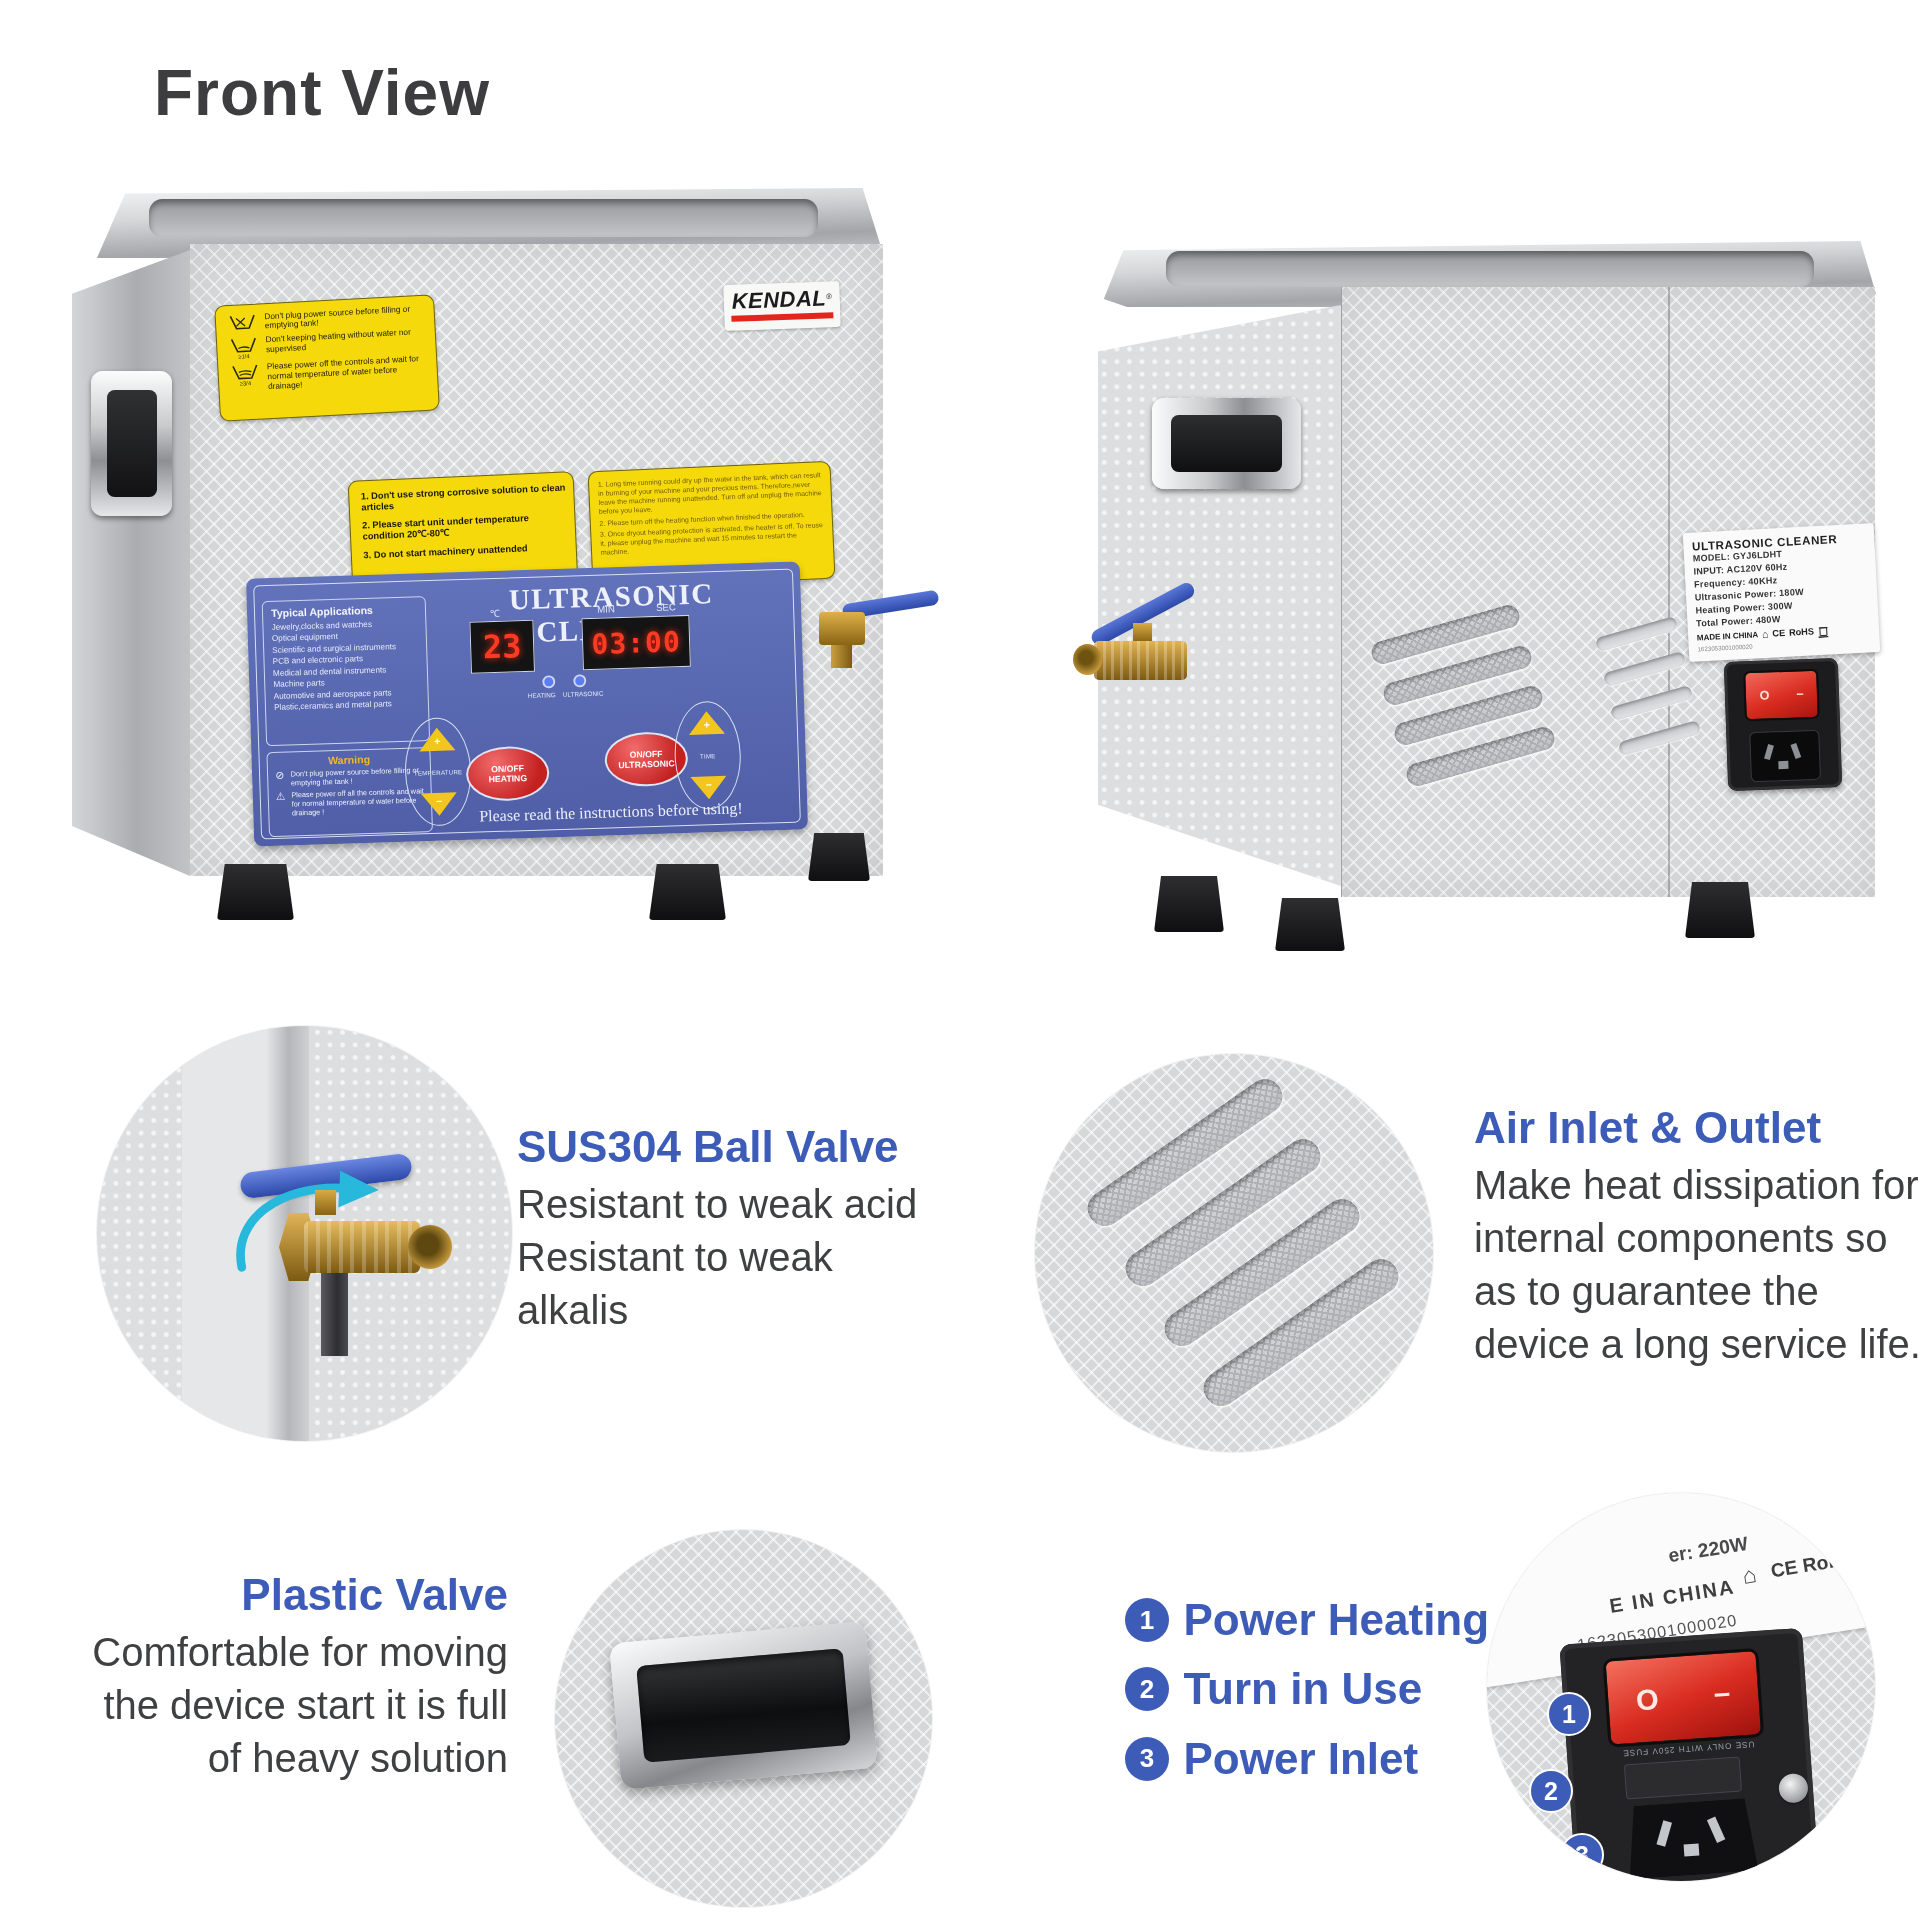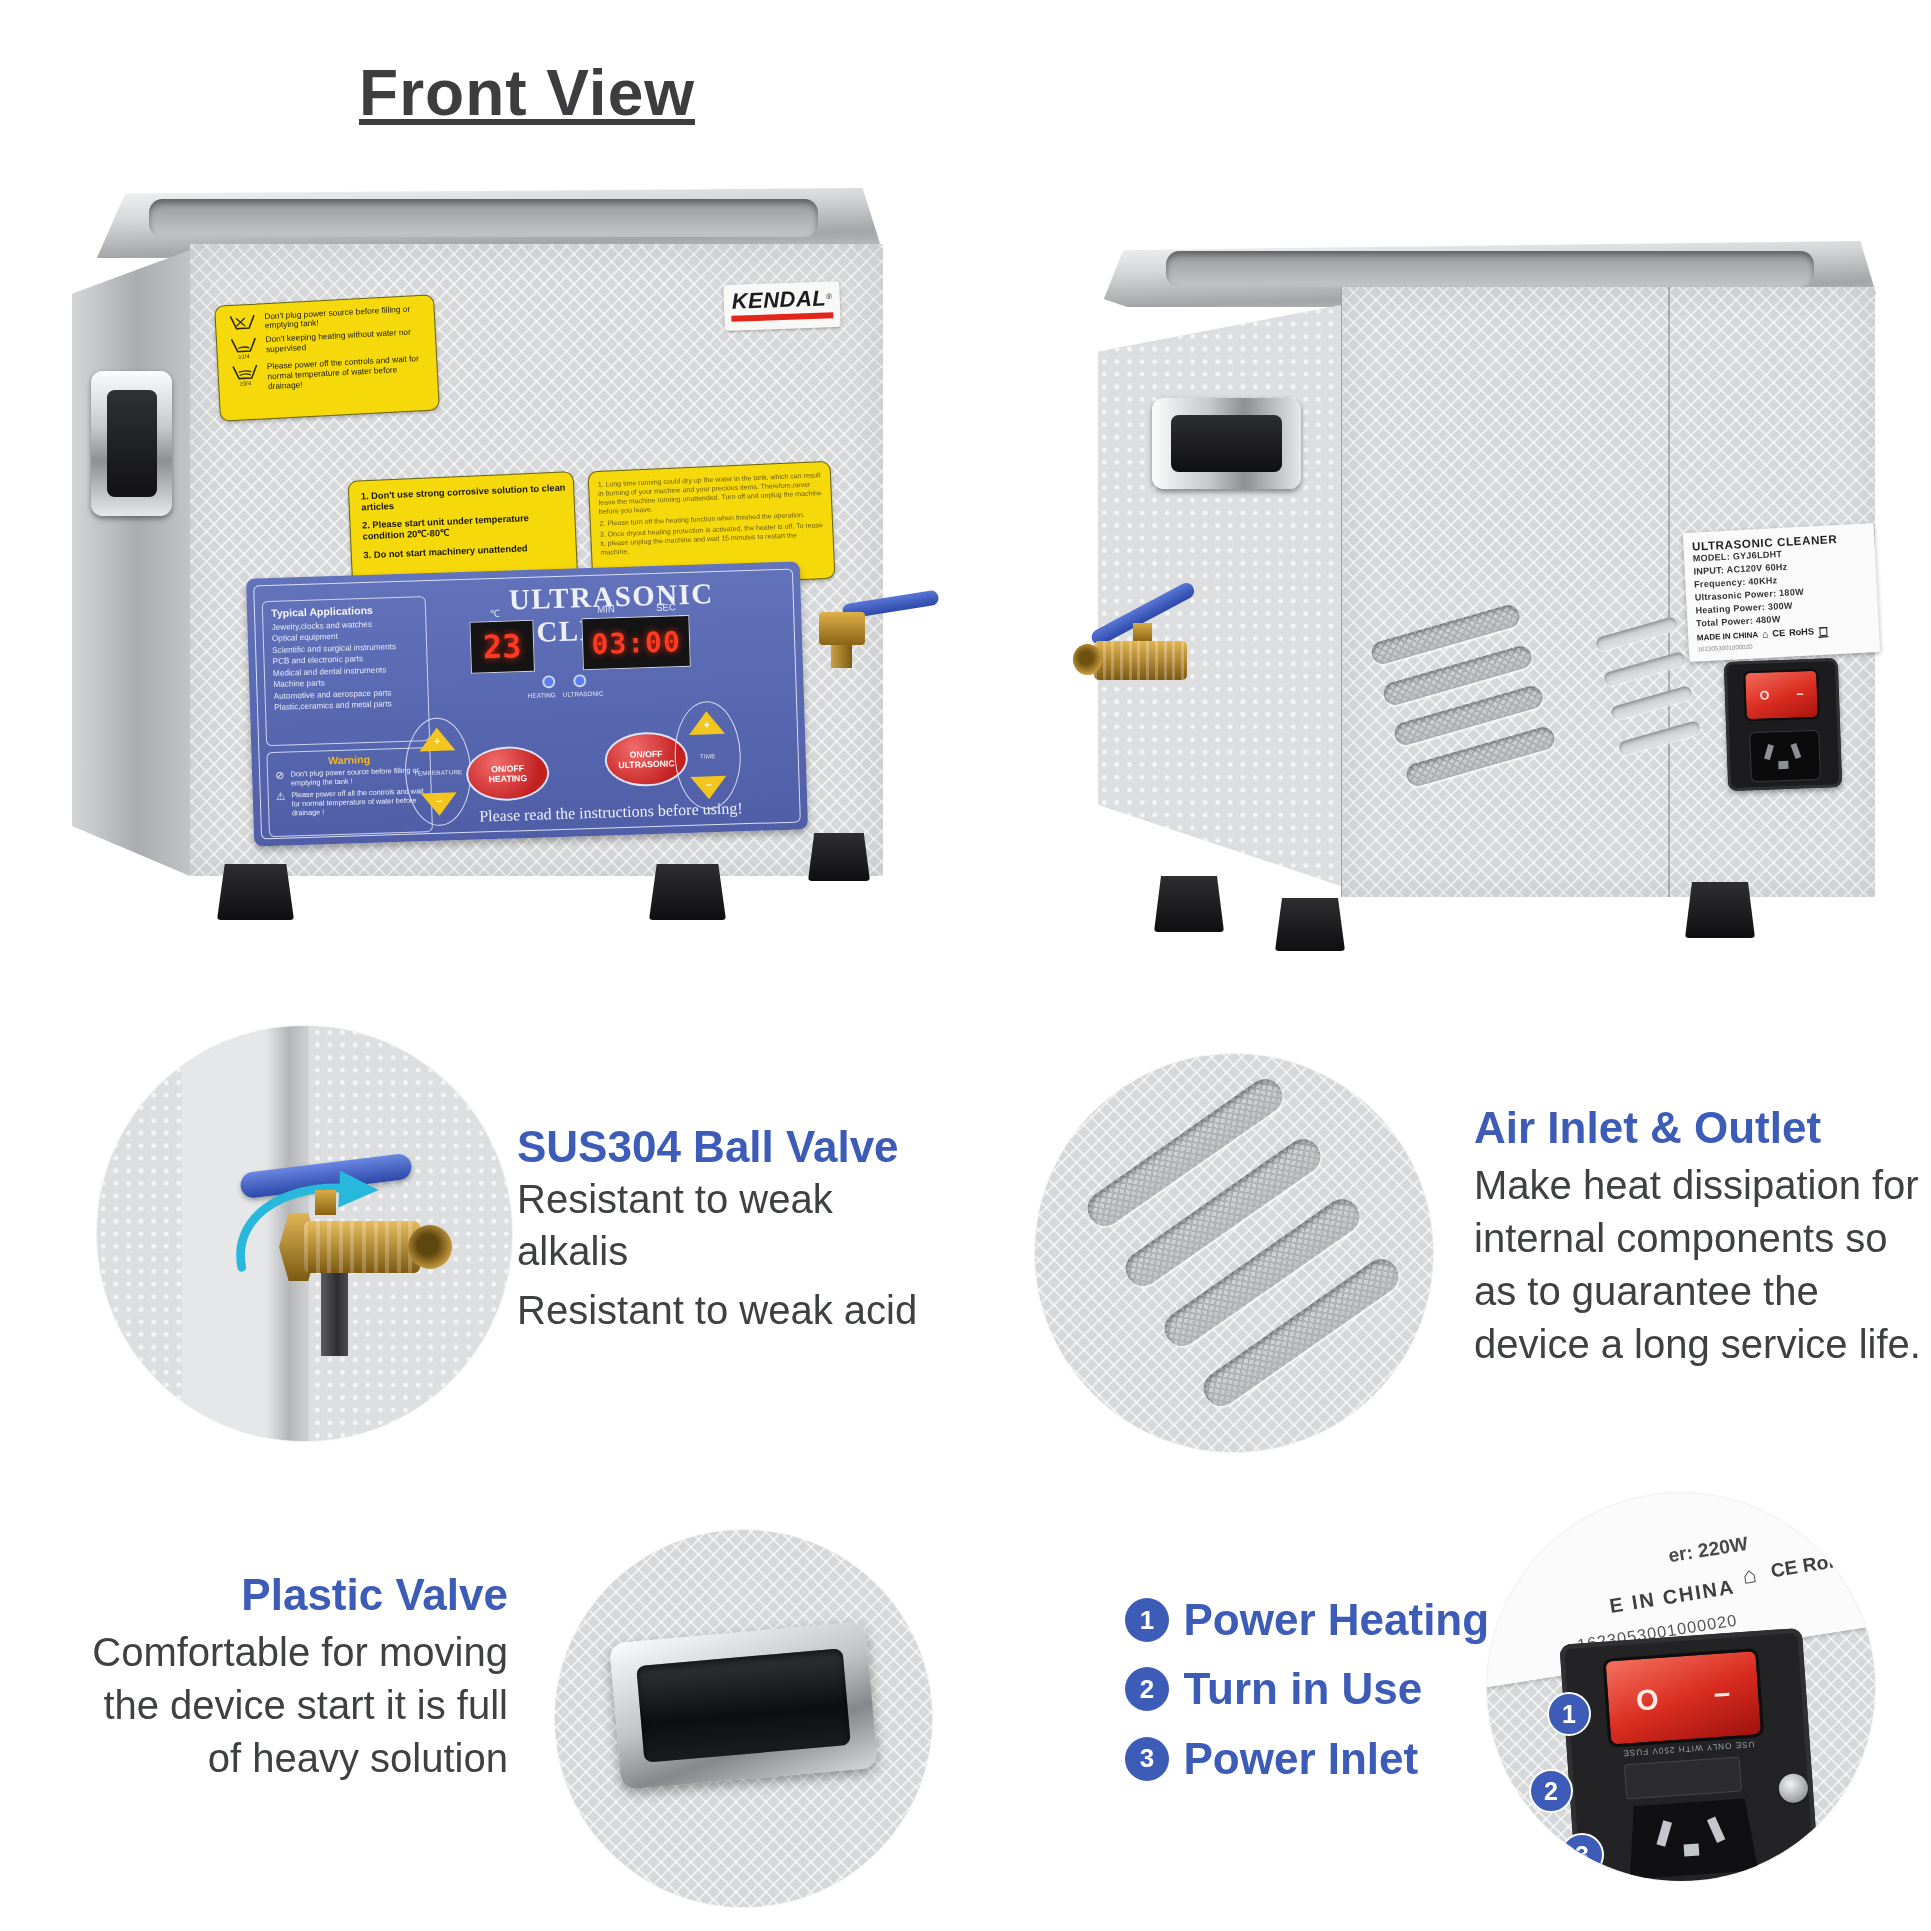--- a/index.html
+++ b/index.html
@@ -1,21 +1,21 @@
 <!DOCTYPE html>
 <html><head>
 <meta charset="utf-8">
 <style>
   html,body{margin:0;padding:0;background:#fff;}
   #canvas{position:relative;width:1931px;height:1931px;background:#ffffff;overflow:hidden;
           font-family:"Liberation Sans",sans-serif;color:#3f4042;}
   .abs{position:absolute;}
 
   
-  .view-heading{position:absolute;width:541px;text-align:right;font-size:64px;font-weight:bold;color:#3d3d3f;letter-spacing:1px;text-decoration:underline;}
+  .view-heading{position:absolute;width:541px;text-align:left;font-size:64px;font-weight:bold;color:#3d3d3f;letter-spacing:1px;}
   #heading-front{left:154px;top:56px;}
   #heading-back{left:1120px;top:56px;}
 
   
   .steel{background-color:#d6d7d9;background-image:
      repeating-linear-gradient(45deg, rgba(255,255,255,.55) 0 1.9px, rgba(0,0,0,0) 1.9px 10.6px),
      repeating-linear-gradient(-45deg, rgba(255,255,255,.55) 0 1.9px, rgba(0,0,0,0) 1.9px 10.6px);}
   .steel-soft{background-color:#dddee0;background-image:
      radial-gradient(circle, rgba(255,255,255,.7) 1.9px, rgba(0,0,0,0) 2.9px);background-size:12.6px 12.6px;}
   .chrome{background:linear-gradient(180deg,#fbfcfc 0%,#c9cacc 38%,#8e8f92 62%,#e6e7e9 100%);}
@@ -457,22 +457,22 @@
     </svg>
     <div id="cv-stem"></div>
     <div id="cv-nut"></div>
     <div id="cv-body"></div>
     <div id="cv-tip"></div>
     <div id="cv-pipe"></div>
   </div>
 
   <div class="abs" id="valve-text">
     <div class="callout-title">SUS304 Ball Valve</div>
+    <div class="callout-body">Resistant to weak acid</div>
     <div class="callout-body" style="margin-top:0;">Resistant to weak alkalis</div>
-    <div class="callout-body">Resistant to weak acid</div>
   </div>
 
   <div class="circle steel" id="circle-vents">
     <div class="vslot" style="left:35px;top:81px;"></div>
     <div class="vslot" style="left:73px;top:141px;"></div>
     <div class="vslot" style="left:112px;top:201px;"></div>
     <div class="vslot" style="left:151px;top:261px;"></div>
   </div>
 
   <div class="abs" id="air-text">

